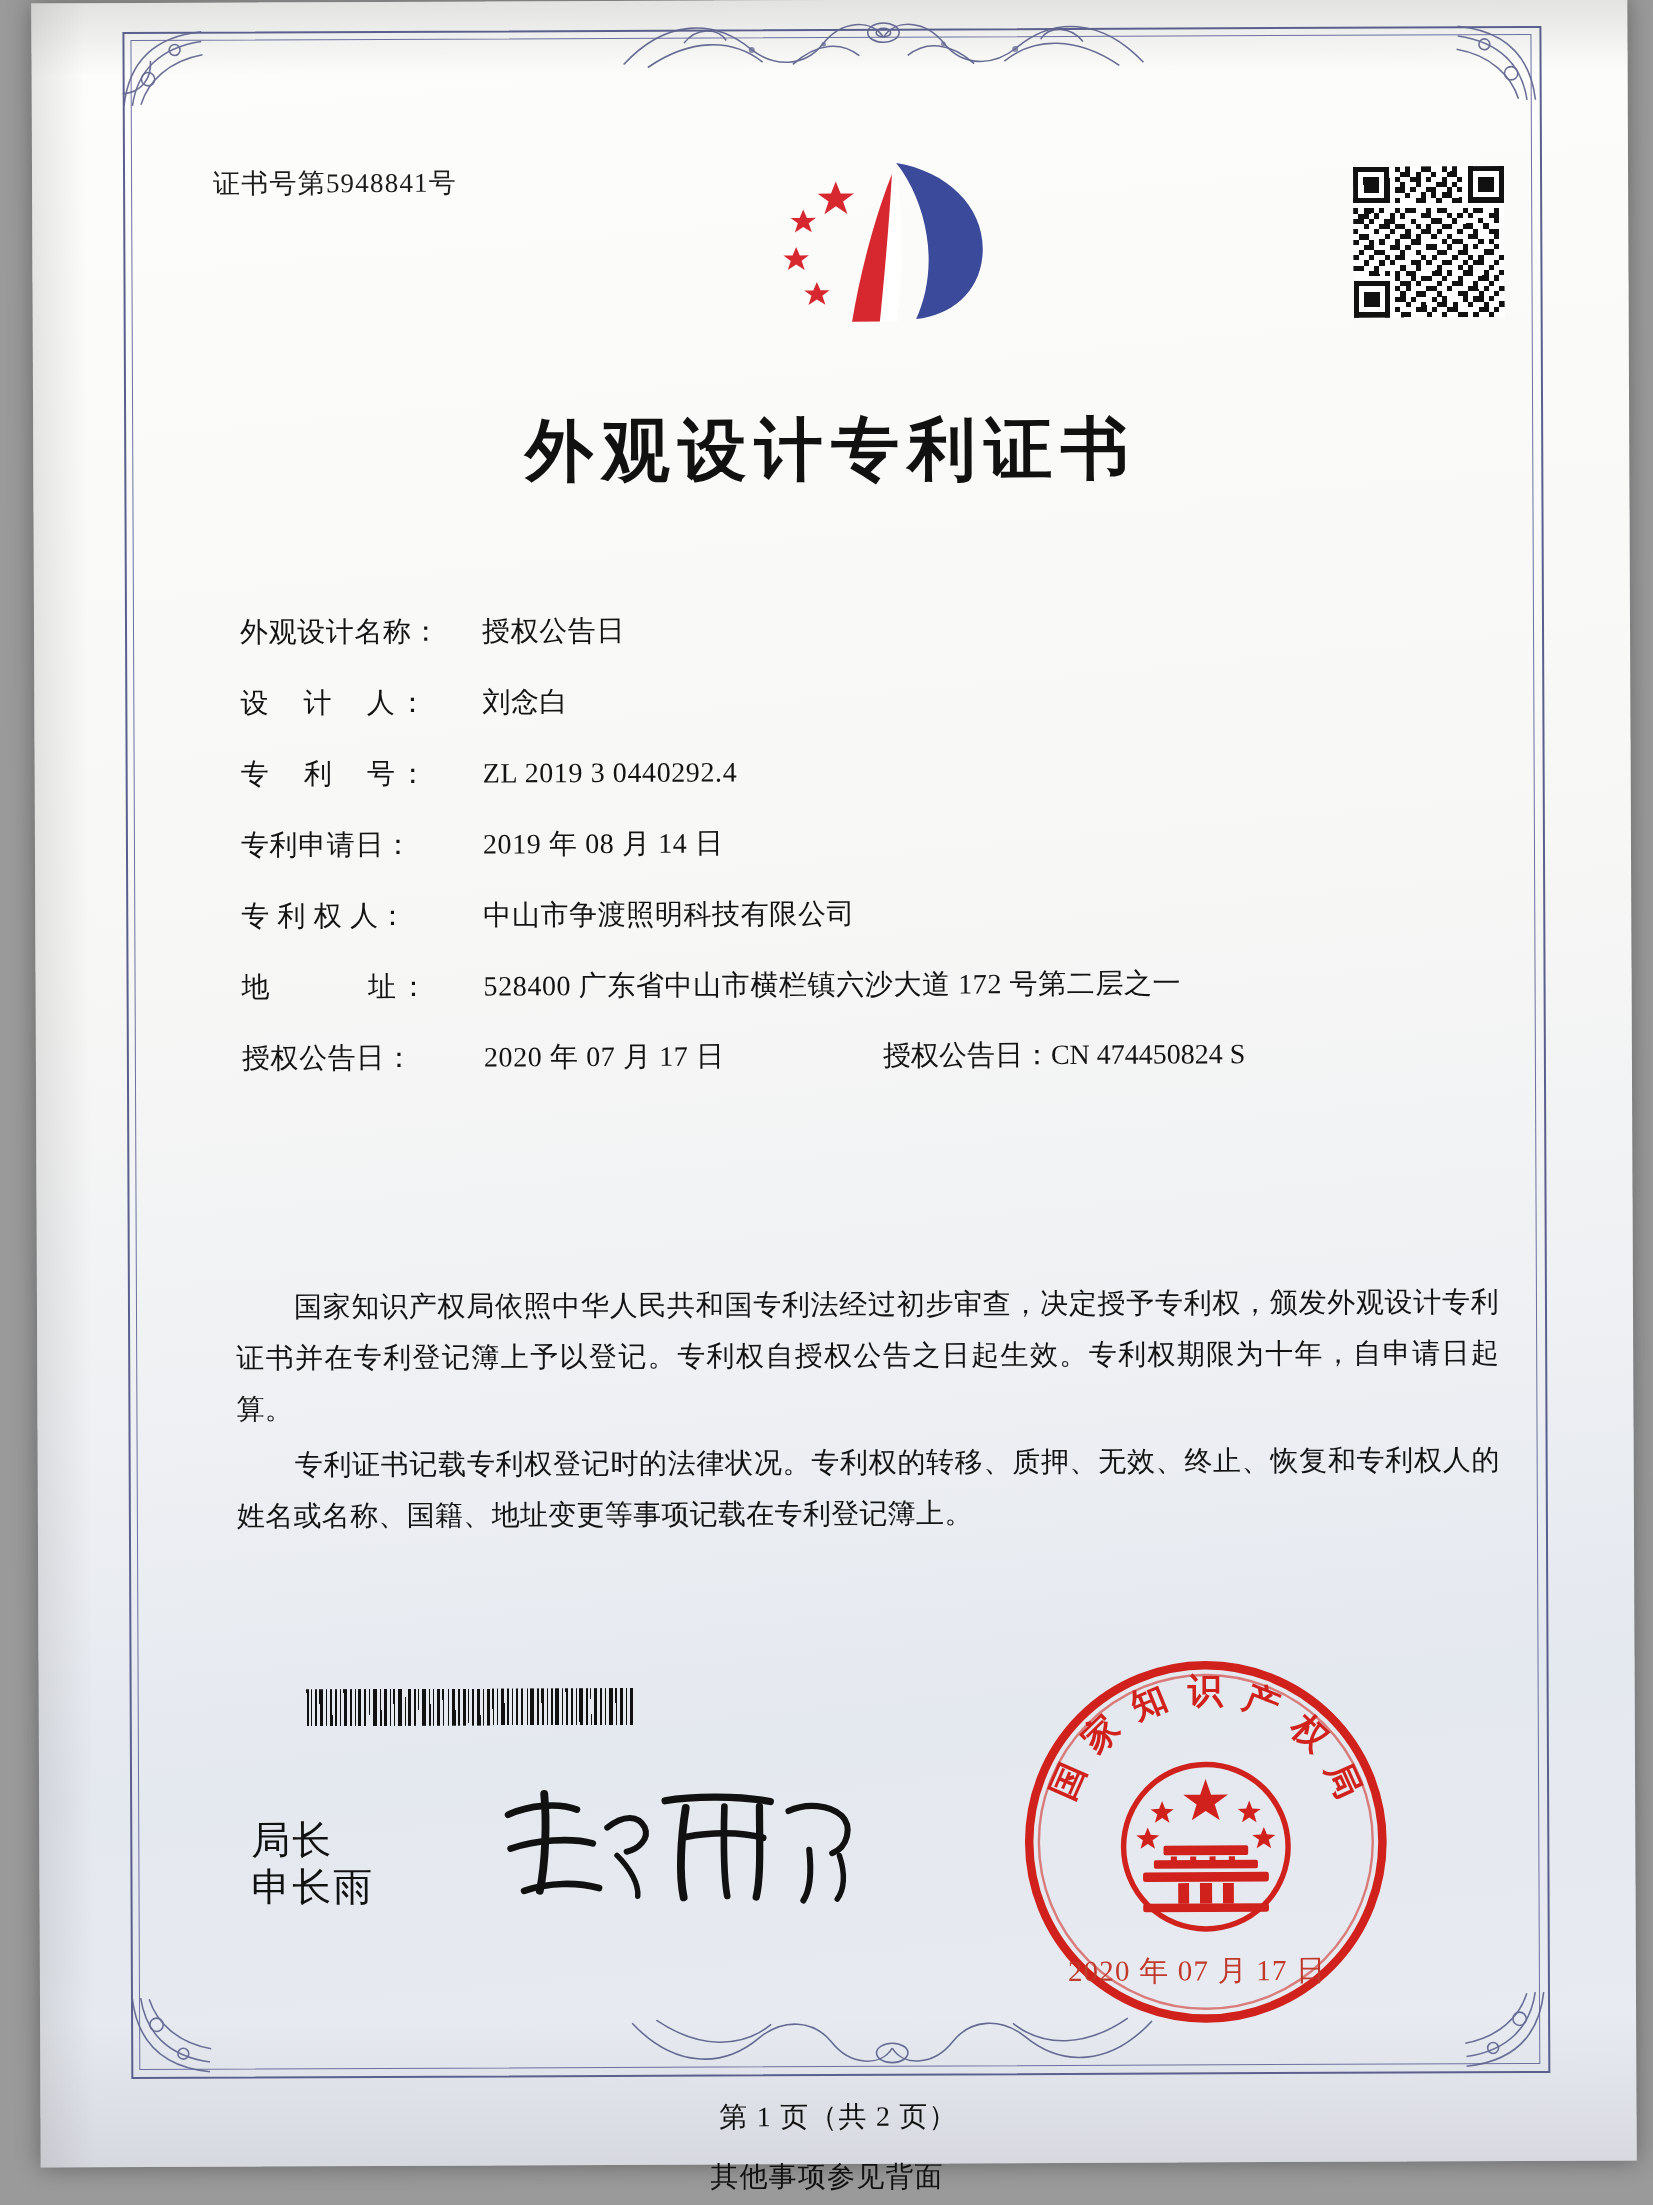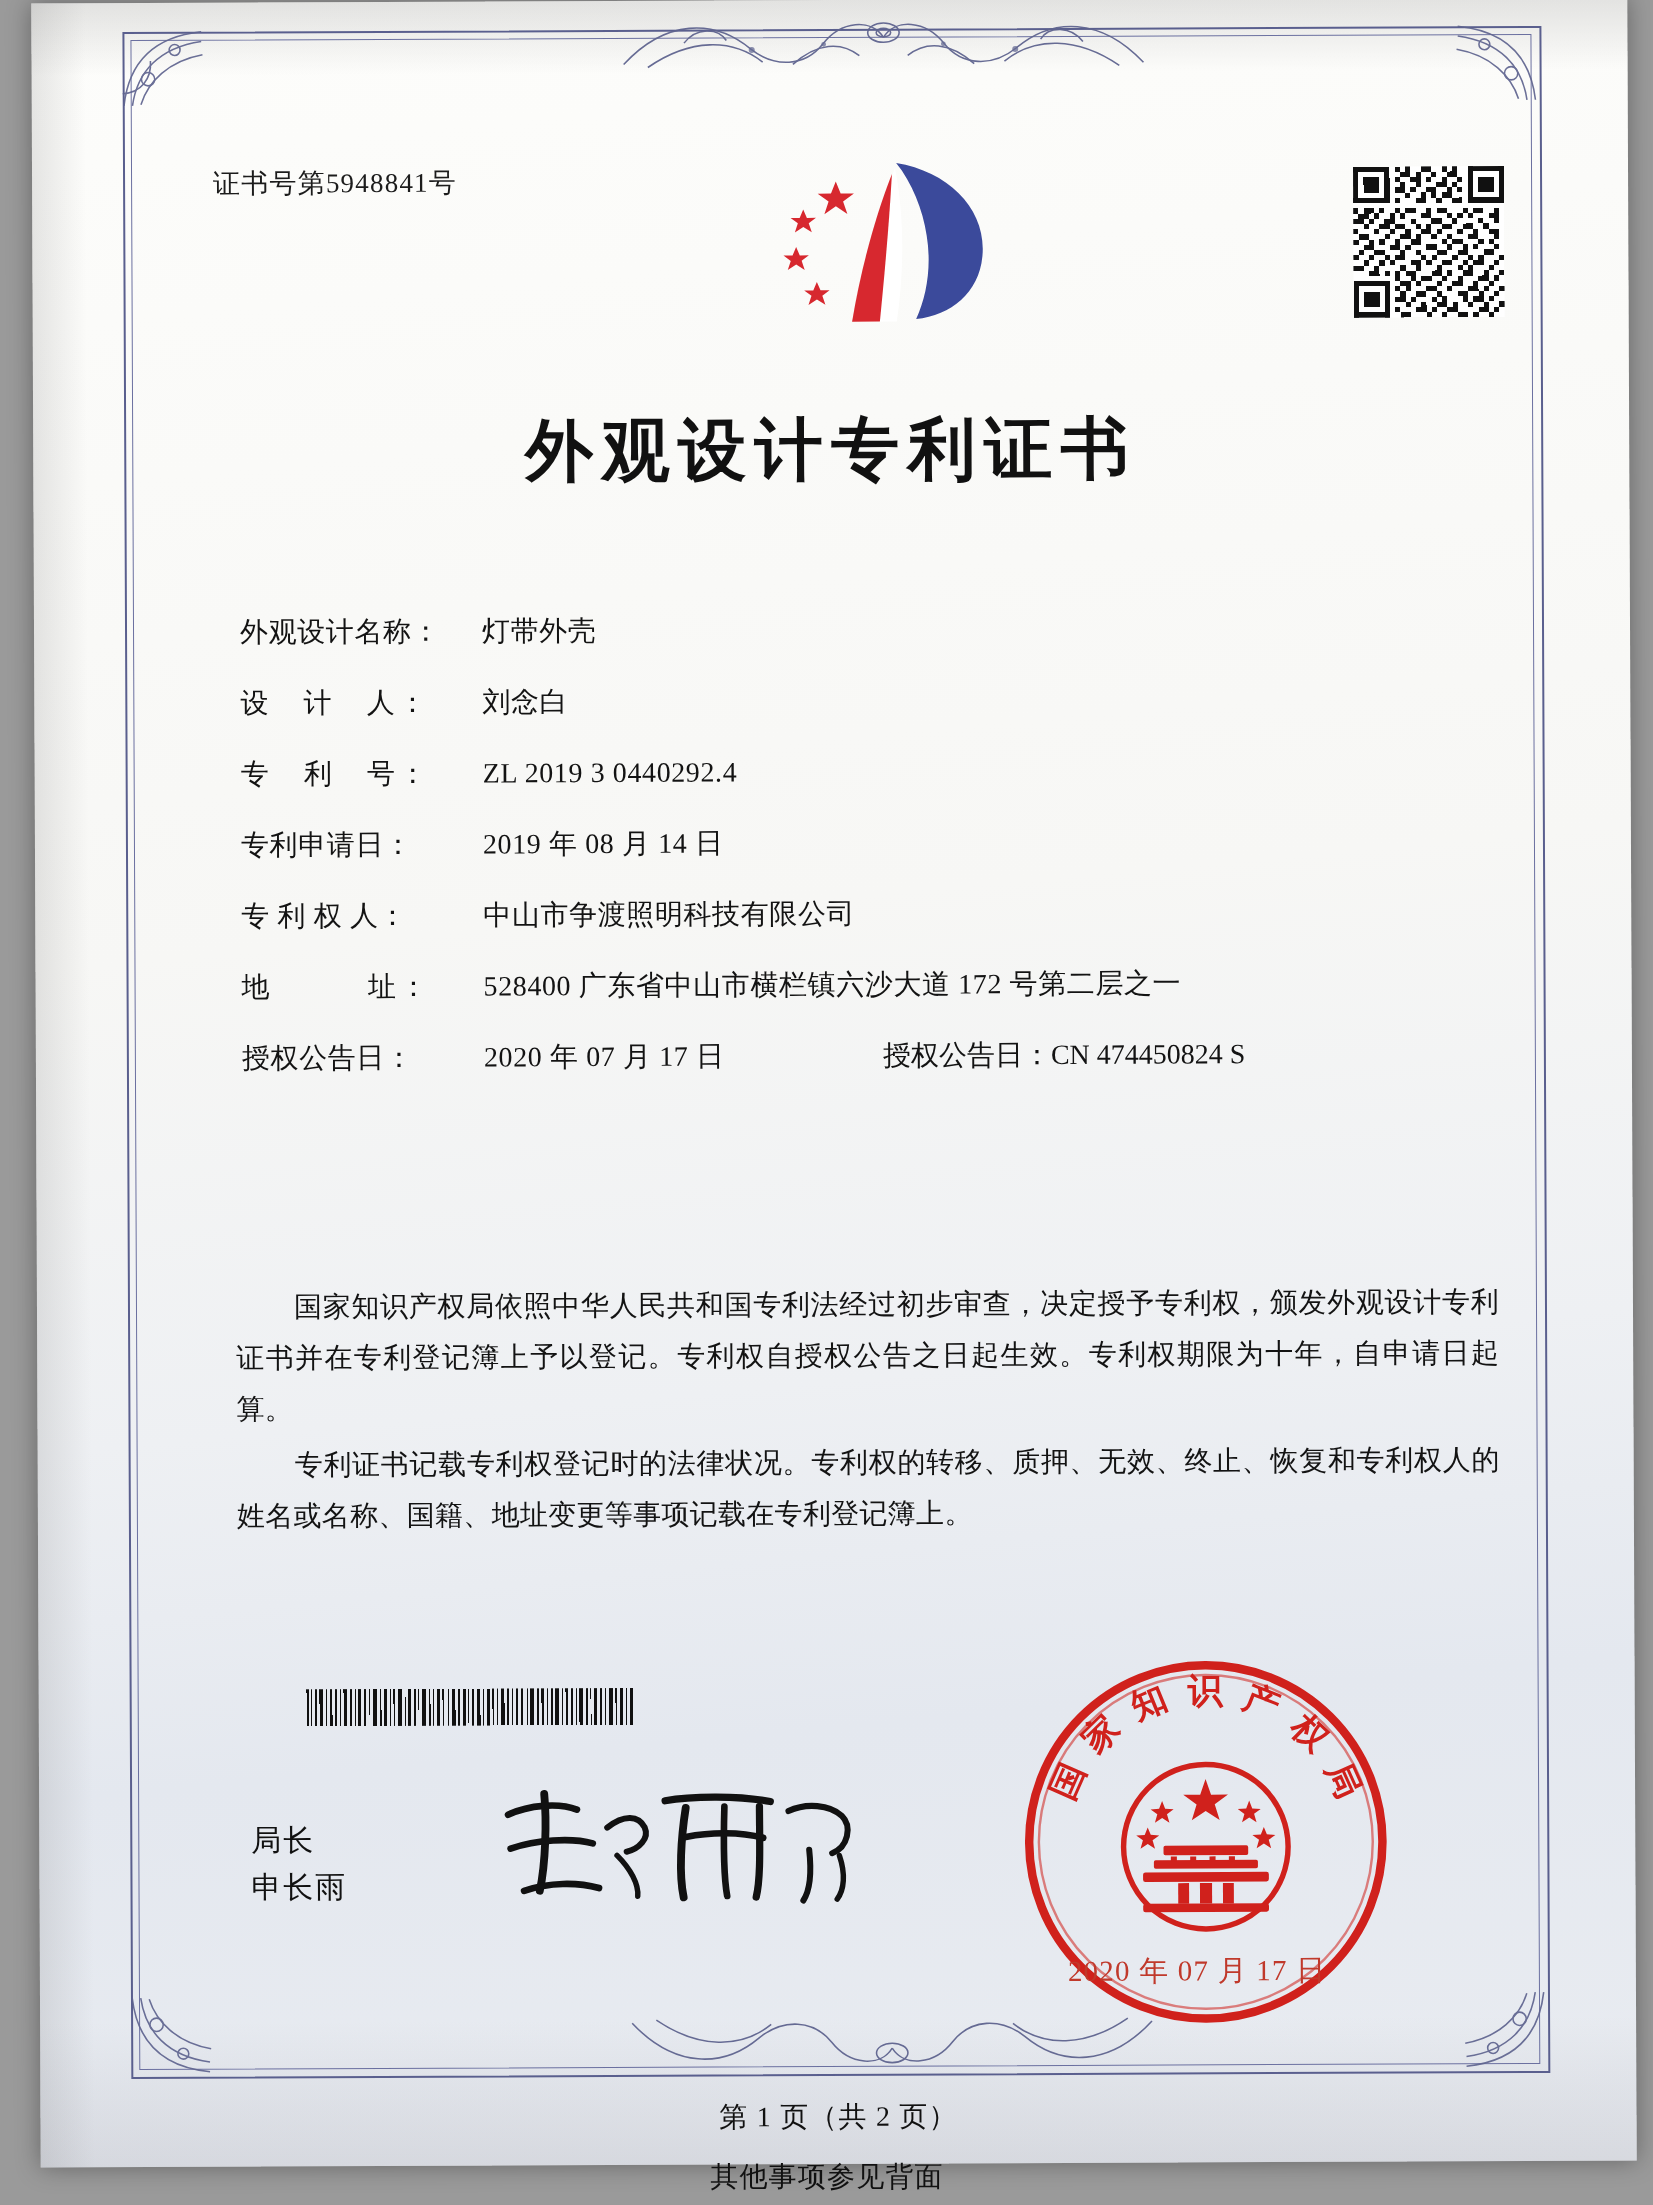--- a/index.html
+++ b/index.html
@@ -185,21 +185,21 @@
     width: 435px;
     height: 37px;
   }
   .barcode svg { width:100%; height:100%; display:block; }
 
   
   .sig-label {
     position: absolute;
     left: 212px;
     top: 1814px;
-    font-size: 30px;
+    font-size: 39px;
     line-height: 47px;
     color: #111;
     letter-spacing: 1.8px;
   }
   .signature {
     position: absolute;
     left: 447px;
     top: 1771px;
     width: 387px;
     height: 139px;
@@ -573,21 +573,21 @@
           <rect x="26" y="28" width="1" height="1"></rect>
       </g>
     </svg>
   </div>
 
   <div class="main-title">外观设计专利证书</div>
 
   <div class="fields">
 
     <div class="field-row">
-      <span class="f-label wide">外观设计名称：</span><span class="f-value">灯带外壳</span>
+      <span class="f-label wide">外观设计名称：</span><span class="f-value">授权公告日</span>
     </div>
 
     <div class="field-row">
       <span class="f-label">设　计　人：</span><span class="f-value">刘念白</span>
     </div>
 
     <div class="field-row">
       <span class="f-label">专　利　号：</span><span class="f-value">ZL 2019 3 0440292.4</span>
     </div>
 

